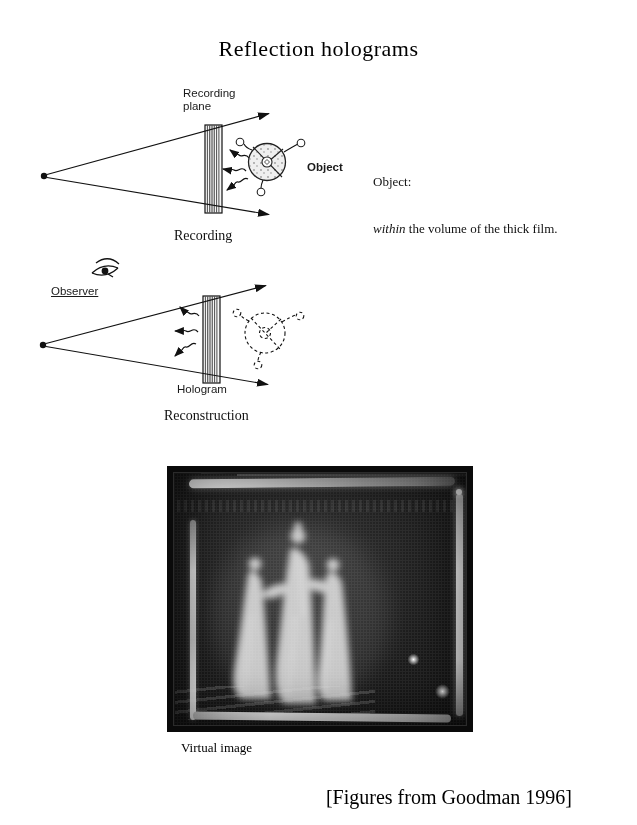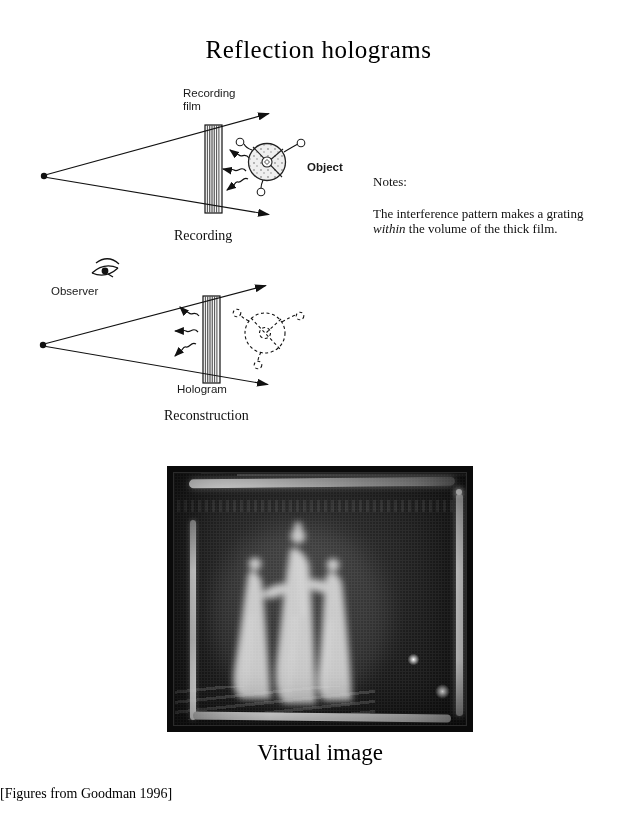--- a/index.html
+++ b/index.html
@@ -1,20 +1,20 @@
 <!DOCTYPE html>
 <html><head>
 <meta charset="utf-8">
 <style>
   html,body{margin:0;padding:0;background:#fff;}
   .page{position:relative;width:637px;height:825px;background:#ffffff;color:#000;
         font-family:"Liberation Serif","DejaVu Serif",serif;overflow:hidden;}
   .abs{position:absolute;}
   .sans{font-family:"Liberation Sans","DejaVu Sans",sans-serif;}
-  .title{top:36px;left:0;width:637px;text-align:center;font-size:25px;letter-spacing:.5px;}
+  .title{top:36px;left:0;width:637px;text-align:center;font-size:22px;letter-spacing:.5px;}
   .diag-label{font-size:11.5px;line-height:13px;color:#1a1a1a;}
   .serif-caption{font-size:14px;color:#111;}
   .notes-block{font-size:13px;line-height:14.5px;color:#111;}
   .notes-heading{left:373px;top:175px;}
   .notes-p1{left:373px;top:207px;width:250px;}
   .notes-p2{left:373px;top:251px;width:250px;}
   .it{font-style:italic;}
   svg .ink{stroke:#111;fill:none;}
   
   .photo{left:167px;top:466px;width:306px;height:266px;background:#101010;}
@@ -44,22 +44,22 @@
   .botdiag{left:8px;top:220px;width:200px;height:34px;
      background:repeating-linear-gradient(-6deg, transparent 0 7px, rgba(255,255,255,.16) 7px 10px);}
   .blob1{left:240px;top:188px;width:13px;height:11px;
      background:radial-gradient(circle,#fff,rgba(255,255,255,0) 70%);}
   .blob2{left:268px;top:218px;width:15px;height:15px;
      background:radial-gradient(circle,#f4f4f4,rgba(255,255,255,0) 70%);}
   .grain{position:absolute;inset:0;background-image:radial-gradient(rgba(255,255,255,.055) 1px, transparent 1.3px);
      background-size:3px 3px;}
   .vignette{position:absolute;inset:0;box-shadow:inset 0 0 46px 16px rgba(0,0,0,.55);}
   .frame{position:absolute;inset:0;border:6px solid #0a0a0a;box-shadow:inset 0 0 0 1px #2b2b2b;}
-  .photo-caption{left:167px;top:740px;width:306px;text-align:center;font-size:23px;}
-  .citation{left:0;top:786px;width:572px;text-align:left;font-size:14px;}
+  .photo-caption{left:181px;top:740px;width:306px;font-size:13px;}
+  .citation{left:0;top:786px;width:572px;text-align:right;font-size:20px;}
 </style>
 </head>
 <body>
 
 <div class="page">
 
   <div class="abs title">Reflection holograms</div>
 
   <svg class="abs" style="left:30px;top:85px;" width="330" height="165" viewBox="30 85 330 165">
     <defs>
@@ -111,28 +111,28 @@
       <circle cx="267" cy="162" r="5" fill="#fff" stroke="#222" stroke-width="1.1"></circle>
       <path d="M267,159.5 l2.5,2.5 l-2.5,2.5 l-2.5,-2.5 z" fill="none" stroke="#222" stroke-width="0.8"></path>
       <circle cx="240" cy="142" r="3.8" fill="#fff" stroke="#222" stroke-width="1.1"></circle>
       <circle cx="301" cy="143" r="3.8" fill="#fff" stroke="#222" stroke-width="1.1"></circle>
       <circle cx="261" cy="192" r="3.8" fill="#fff" stroke="#222" stroke-width="1.1"></circle>
     </g>
   </svg>
 
   <div class="abs sans diag-label" style="left:183px;top:87px;">
     <span>Recording</span><br>
-    <span>film</span>
+    <span>plane</span>
   </div>
   <div class="abs sans diag-label" style="left:307px;top:161px;font-weight:bold;">Object</div>
   <div class="abs serif-caption" style="left:174px;top:228px;">Recording</div>
 
-  <div class="abs notes-block notes-heading">Notes:</div>
+  <div class="abs notes-block notes-heading">Object:</div>
   <div class="abs notes-block notes-p1">
-    <span>The interference pattern makes a grating</span><br>
+    <br>
     <span class="it">within</span><span> the volume of the thick film.</span>
   </div>
 
   <svg class="abs" style="left:30px;top:252px;" width="330" height="140" viewBox="30 252 330 140">
 
     <g class="ink" stroke-width="1.3">
       <path d="M96,263 Q108,254 119,264"></path>
       <path d="M92,273 Q104,262 118,268"></path>
       <path d="M92,273 Q106,279 118,268"></path>
       <circle cx="105" cy="271" r="3.4" fill="#111" stroke="none"></circle>
@@ -171,21 +171,21 @@
       <circle cx="265" cy="333" r="5.5"></circle>
       <path d="M249,321 q-7,-3 -9,-7"></path>
       <path d="M282,322 q10,-6 14,-7"></path>
       <path d="M261,352 q-3,6 -3,9"></path>
       <circle cx="237" cy="313" r="3.8"></circle>
       <circle cx="300" cy="316" r="3.8"></circle>
       <circle cx="258" cy="365" r="3.8"></circle>
     </g>
   </svg>
 
-  <div class="abs sans diag-label" style="left:51px;top:285px;">Observer</div>
+  <div class="abs sans diag-label" style="left:51px;top:285px;text-decoration:underline;">Observer</div>
   <div class="abs sans diag-label" style="left:177px;top:383px;text-align:center;">Hologram</div>
   <div class="abs serif-caption" style="left:164px;top:408px;">Reconstruction</div>
 
   <div class="abs photo">
     <div class="bg"></div>
     <div class="ph topline1"></div>
     <div class="ph topline2"></div>
     <div class="ph topstreak"></div>
     <div class="ph texband"></div>
     <div class="ph leftbar"></div>

